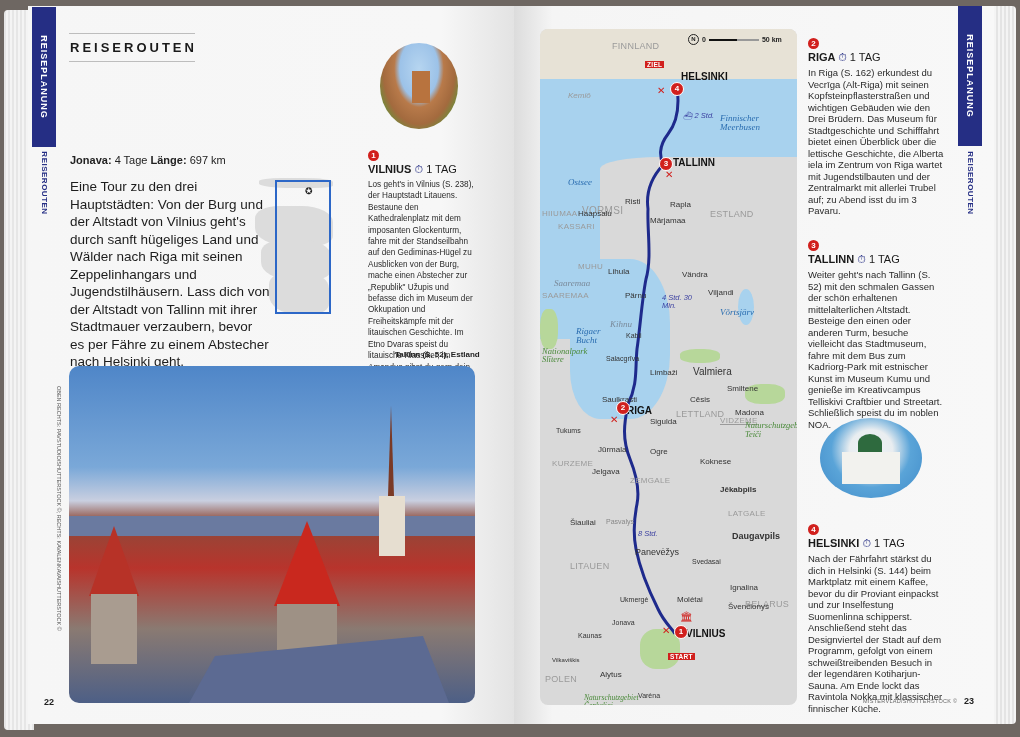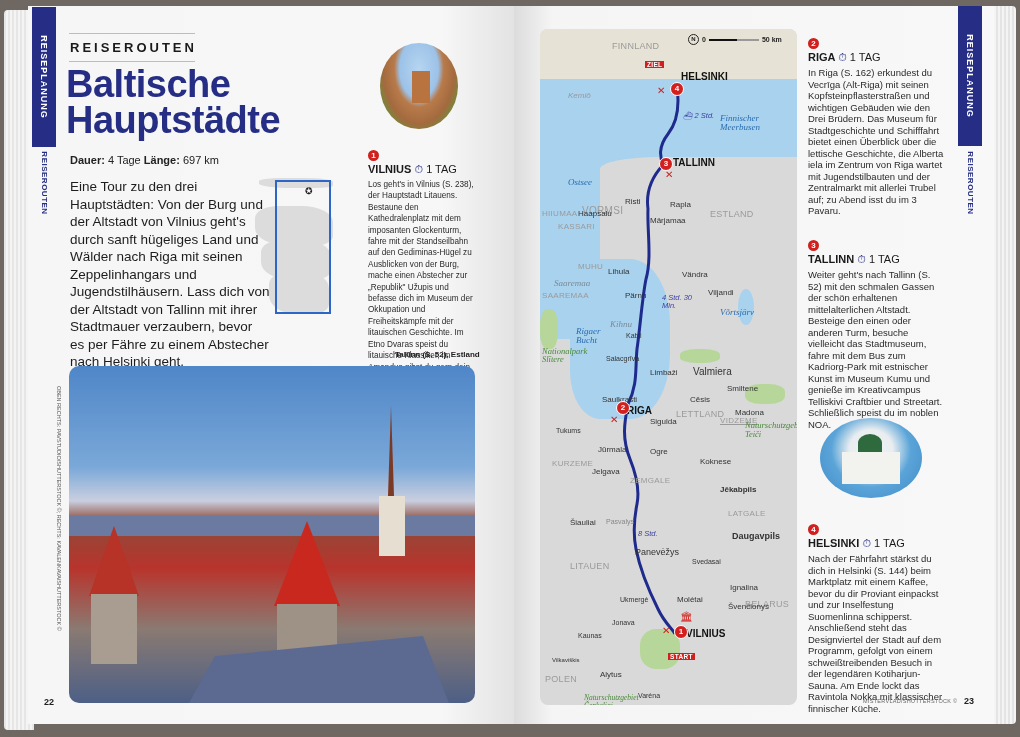--- a/index.html
+++ b/index.html
@@ -71,27 +71,23 @@
     <span>REISEPLANUNG</span>
   </div>
   <div class="side-sub" style="left:32px;top:150px;height:66px;">
     <span>REISEROUTEN</span>
   </div>
 
   <div class="rule" style="left:69px;top:33px;width:126px;"></div>
   <div class="kicker">REISEROUTEN</div>
   <div class="rule" style="left:69px;top:61px;width:126px;"></div>
 
-  <div class="title">
-    <div>Baltische</div>
-    <div>Hauptstädte</div>
-  </div>
 
   <div class="meta">
-    <b>Dauer:</b>
+    <b>Jonava:</b>
     <span>4 Tage</span>
     <b>Länge:</b>
     <span>697 km</span>
   </div>
 
   <div class="intro">Eine Tour zu den drei Hauptstädten: Von der Burg und der Altstadt von Vilnius geht's durch sanft hügeliges Land und Wälder nach Riga mit seinen Zeppelinhangars und Jugendstilhäusern. Lass dich von der Altstadt von Tallinn mit ihrer Stadtmauer verzaubern, bevor es per Fähre zu einem Abstecher nach Helsinki geht.</div>
 
   <div class="locator">
     <div class="land" style="left:4px;top:2px;width:74px;height:10px;"></div>
     <div class="land" style="left:0px;top:30px;width:78px;height:40px;"></div>

